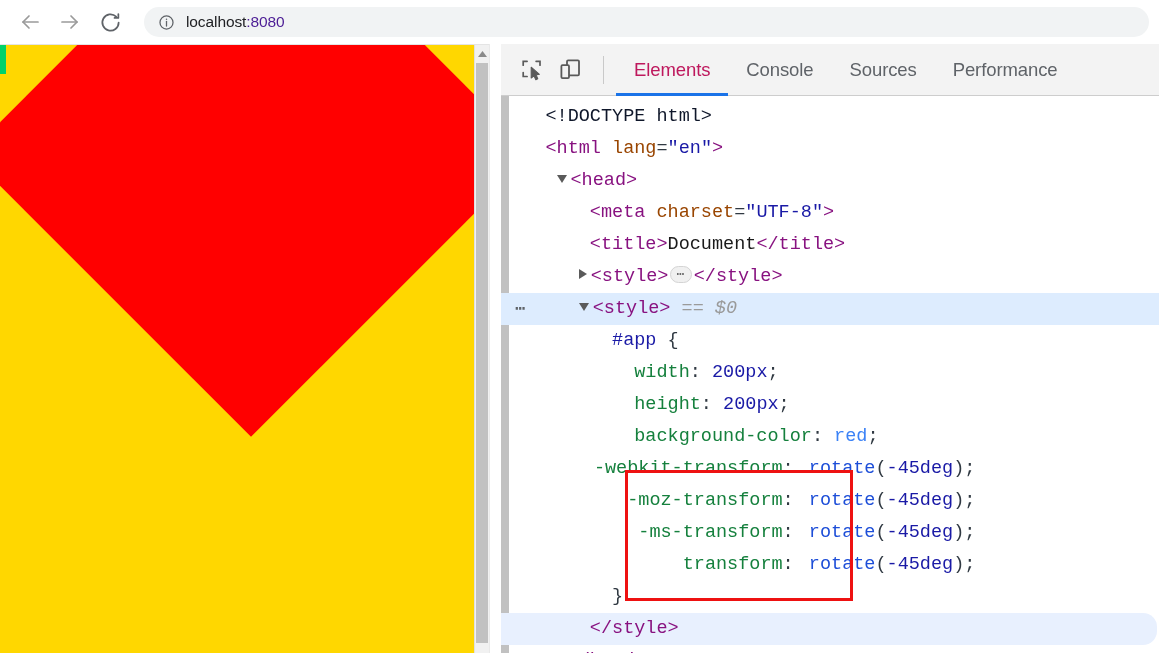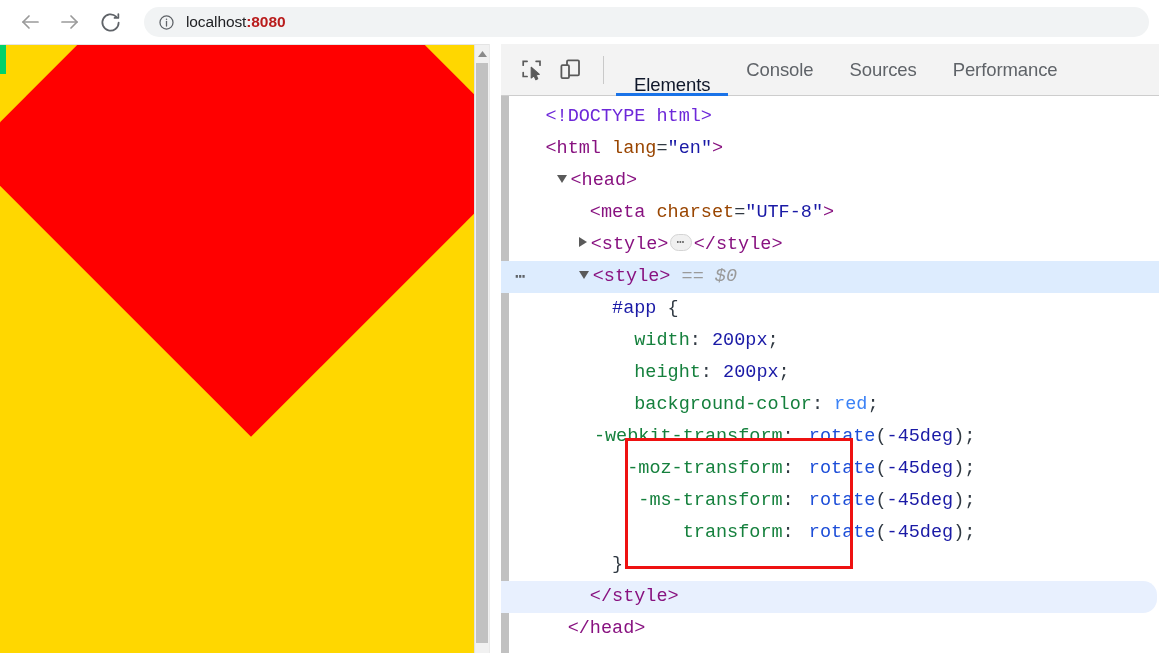--- a/index.html
+++ b/index.html
@@ -56,21 +56,21 @@
     color: #5f6368;
   }
   .site-info-icon svg { display: block; }
   .omnibox-url {
     font-family: "Liberation Sans", sans-serif;
     font-size: 15.5px;
     color: #202124;
     white-space: nowrap;
     letter-spacing: -0.1px;
   }
-  .omnibox-url .url-port { color: #b91c1c; font-weight: bold; }
+  .omnibox-url .url-port { color: #4c1d95; }
 
   
   .page-viewport {
     position: absolute;
     left: 0; top: 44px;
     width: 489px;
     height: 609px;
     background: #ffffff;
     overflow: hidden;
     border-top: 1px solid #e4e4e4;
@@ -173,22 +173,21 @@
     align-items: center;
     padding: 0 18px;
     font-family: "Liberation Sans", sans-serif;
     font-size: 18.5px;
     color: #5f6368;
     white-space: nowrap;
     position: relative;
     letter-spacing: -0.1px;
   }
   .dt-tab.active {
-    color: #0f172a;
-    align-items: flex-end;
+    color: #be185d;
   }
   .dt-tab.active::after {
     content: "";
     position: absolute;
     left: 0; right: 0; bottom: 0;
     height: 3px;
     background: #1a73e8;
   }
 
   
@@ -267,21 +266,21 @@
     font-size: 13px;
     line-height: 15px;
     height: 17px;
     vertical-align: 3px;
     color: #6a6a6a;
     letter-spacing: 1.4px;
     margin: 0 2px;
   }
 
   
-  .t-doctype { color: #6d28d9; }
+  .t-doctype { color: #0f172a; }
   .t-tag     { color: #881280; }
   .t-attr    { color: #994500; }
   .t-val     { color: #1a1aa6; }
   .t-text    { color: #1a1a1a; }
   .t-sel     { color: #1a1aa6; }
   .t-prop    { color: #15803d; }
   .t-num     { color: #1a1aa6; }
   .t-red     { color: #3b82f6; }
   .t-fn      { color: #1d4ed8; }
   .t-punct   { color: #303942; }
@@ -401,20 +400,21 @@
       </div>
 
       <div class="line"><span class="ind">&nbsp;&nbsp;&nbsp;&nbsp;</span><span class="t-doctype">&lt;!DOCTYPE html&gt;</span></div>
 
       <div class="line"><span class="ind">&nbsp;&nbsp;&nbsp;&nbsp;</span><span class="t-tag">&lt;html</span><span class="t-punct"> </span><span class="t-attr">lang</span><span class="t-punct">=</span><span class="t-val">"en"</span><span class="t-tag">&gt;</span></div>
 
       <div class="line"><span class="ind">&nbsp;&nbsp;&nbsp;&nbsp;&nbsp;</span><span class="twisty open"></span><span class="t-tag">&lt;head&gt;</span></div>
 
       <div class="line"><span class="ind">&nbsp;&nbsp;&nbsp;&nbsp;&nbsp;&nbsp;&nbsp;&nbsp;</span><span class="t-tag">&lt;meta</span><span class="t-punct"> </span><span class="t-attr">charset</span><span class="t-punct">=</span><span class="t-val">"UTF-8"</span><span class="t-tag">&gt;</span></div>
 
+      <div class="line"><span class="ind">&nbsp;&nbsp;&nbsp;&nbsp;&nbsp;&nbsp;&nbsp;&nbsp;</span><span class="t-tag">&lt;title&gt;</span><span class="t-text">Document</span><span class="t-tag">&lt;/title&gt;</span></div>
 
       <div class="line"><span class="ind">&nbsp;&nbsp;&nbsp;&nbsp;&nbsp;&nbsp;&nbsp;</span><span class="twisty closed"></span><span class="t-tag">&lt;style&gt;</span><span class="ellipsis-pill">⋯</span><span class="t-tag">&lt;/style&gt;</span></div>
 
       <div class="line sel"><span class="dots-badge">⋯</span><span class="ind">&nbsp;&nbsp;&nbsp;&nbsp;&nbsp;&nbsp;&nbsp;</span><span class="twisty open"></span><span class="t-tag">&lt;style&gt;</span><span class="t-punct"> </span><span class="t-ref">== $0</span></div>
 
       <div class="css-block">
 
         <div class="redbox"></div>
 
         <div class="line"><span class="ind">&nbsp;&nbsp;&nbsp;&nbsp;&nbsp;&nbsp;&nbsp;&nbsp;&nbsp;&nbsp;</span><span class="t-sel">#app</span><span class="t-punct"> </span><span class="t-punct">{</span></div>

